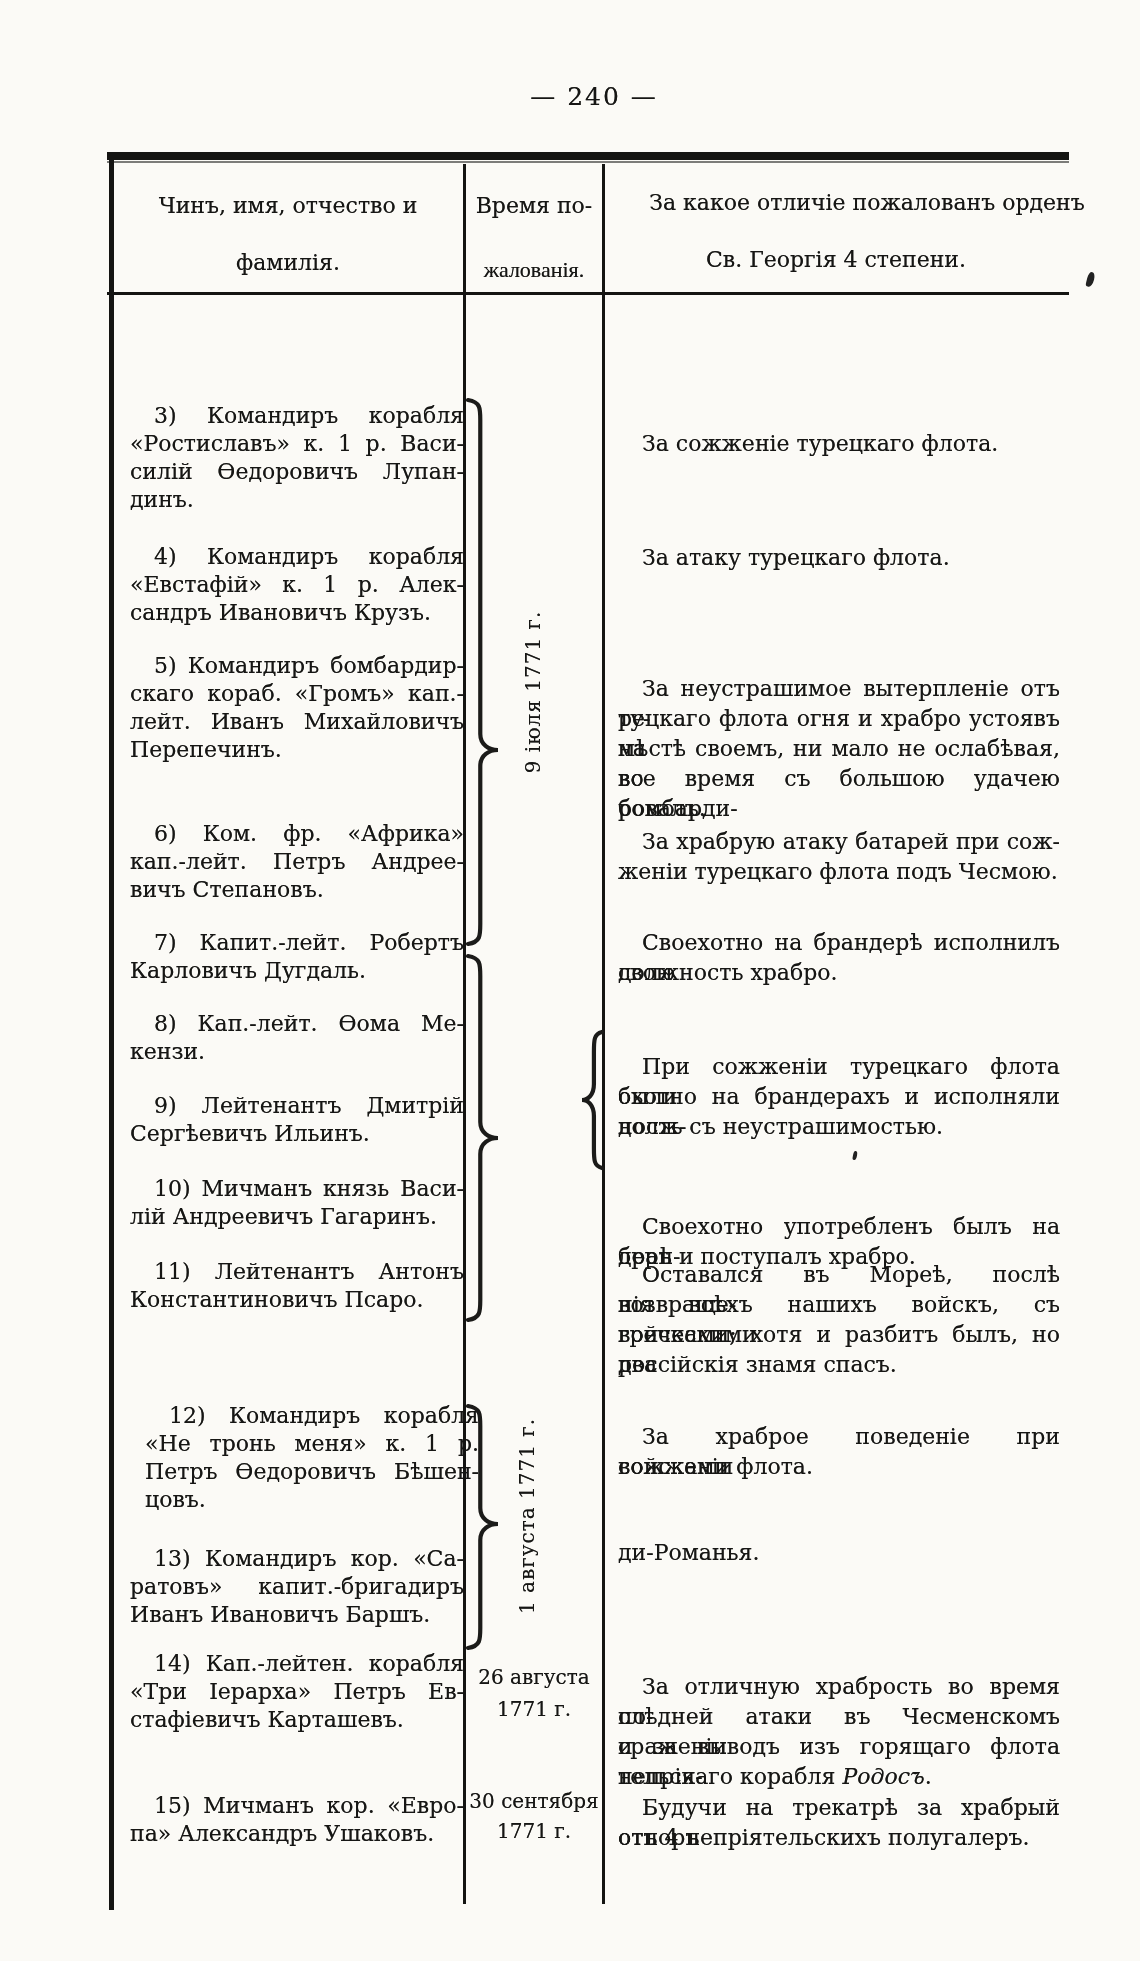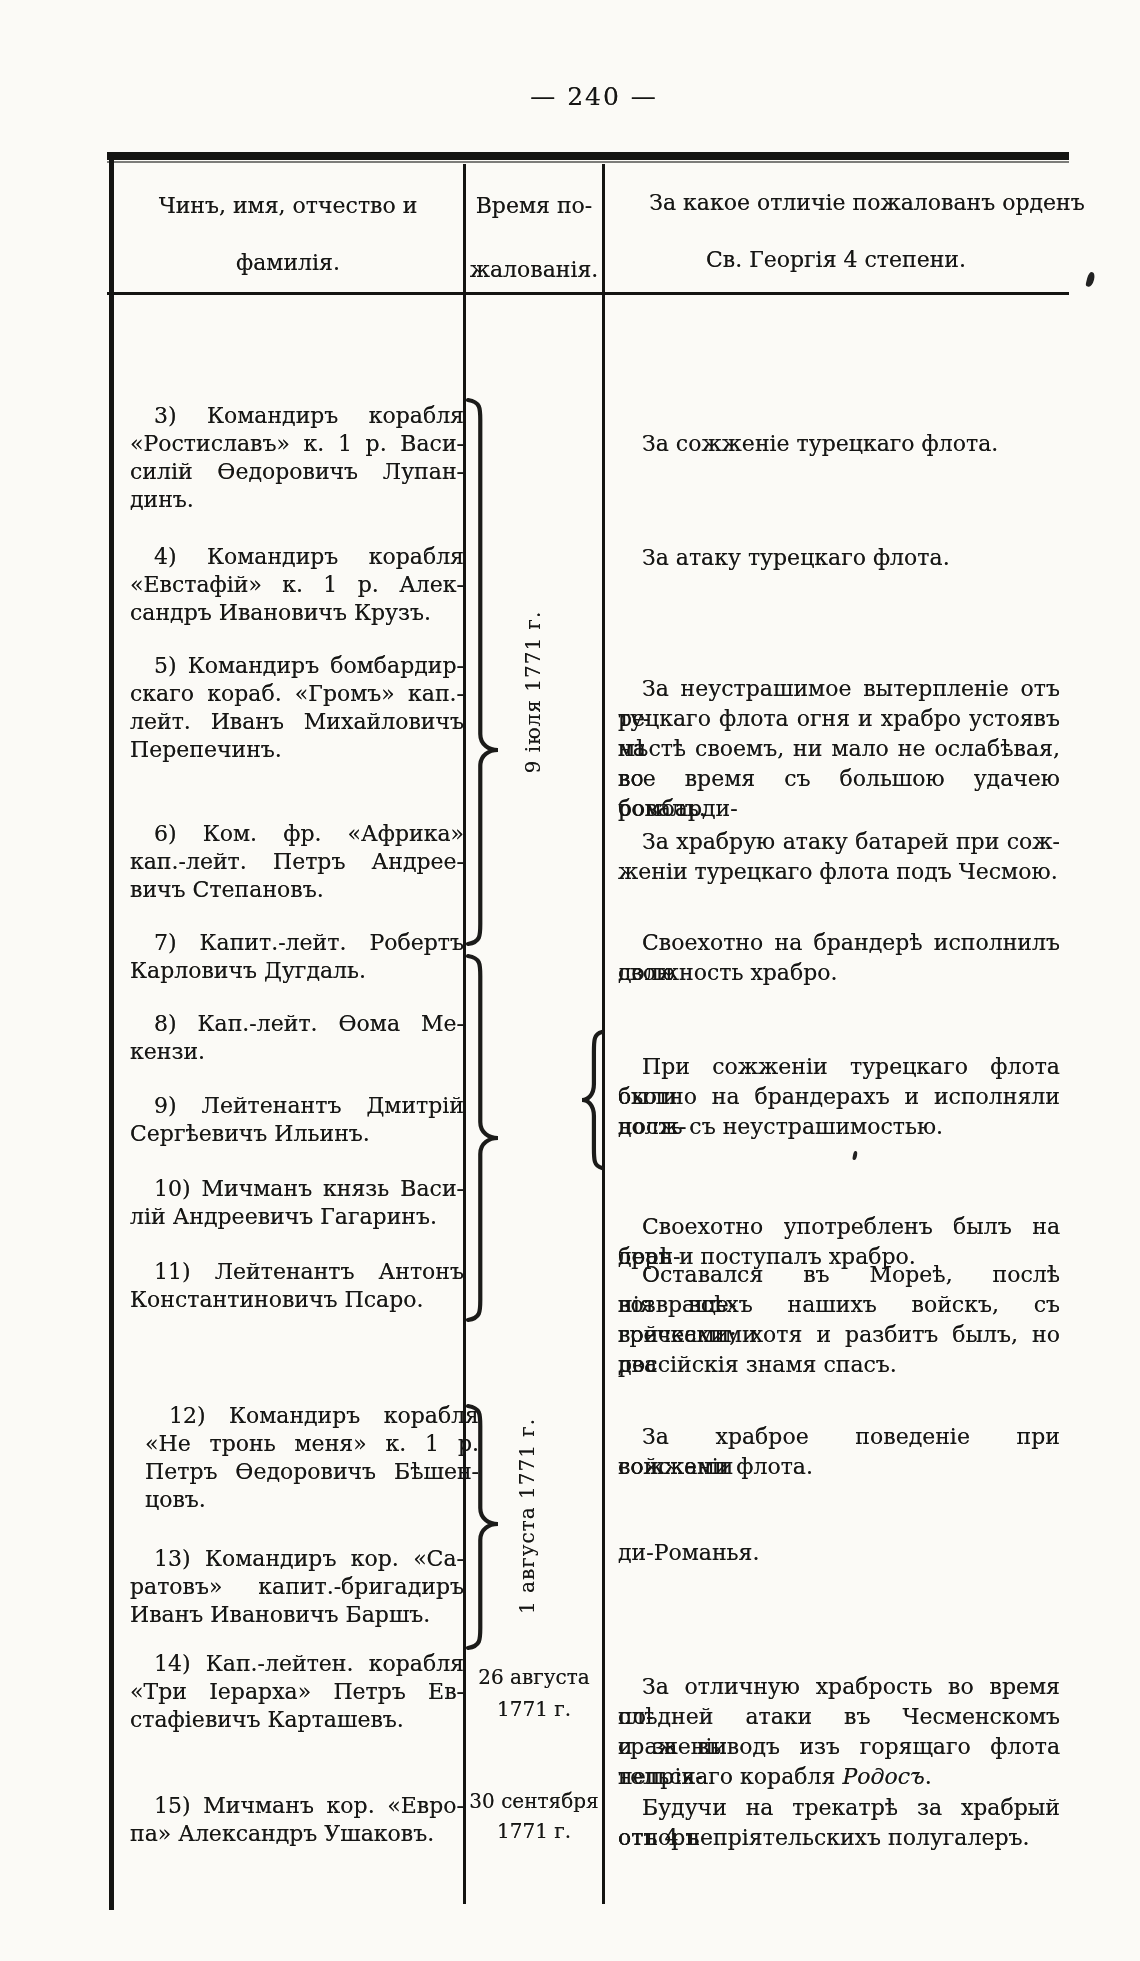--- a/index.html
+++ b/index.html
@@ -23,21 +23,21 @@
   .r-top2{left:107px; top:161px; width:962px; height:2px; opacity:.55;}
   .r-hsep{left:107px; top:292px; width:962px; height:3px;}
   .r-left{left:109px; top:152px; width:5px; height:1758px;}
   .r-div1{left:463px; top:164px; width:3px; height:1740px;}
   .r-div2{left:602px; top:164px; width:3px; height:1740px;}
   
   .hcell{position:absolute; text-align:center; font-size:22px; line-height:26px;}
   .h11{left:116px; top:193px; width:344px;}
   .h12{left:116px; top:250px; width:344px;}
   .h21{left:466px; top:193px; width:136px;}
-  .h22{left:466px; top:257px; width:136px;}
+  .h22{left:466px; top:257px; width:136px;font-family:Liberation Serif, serif;}
   .h31{left:606px; top:190px; width:460px;margin-left:31px;}
   .h32{left:606px; top:247px; width:460px;}
   
   .tblock{position:absolute; font-size:22px;}
   .name-block{width:334px;}
   .award-block{width:442px;}
   .ln{text-align:justify; text-align-last:justify; white-space:normal;}
   .ln-last{text-align:left; text-align-last:left;}
   .ln-first{text-indent:24px;}
   .name-block .ln{height:28px; line-height:28px;}

